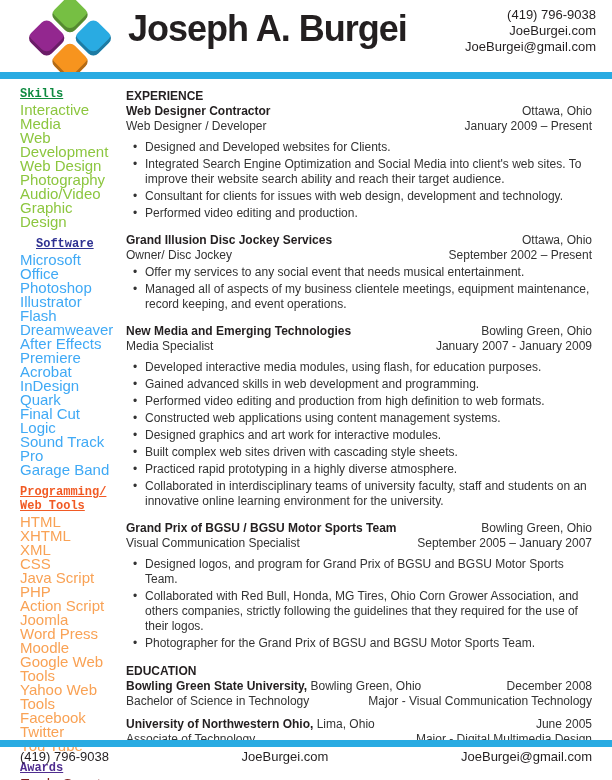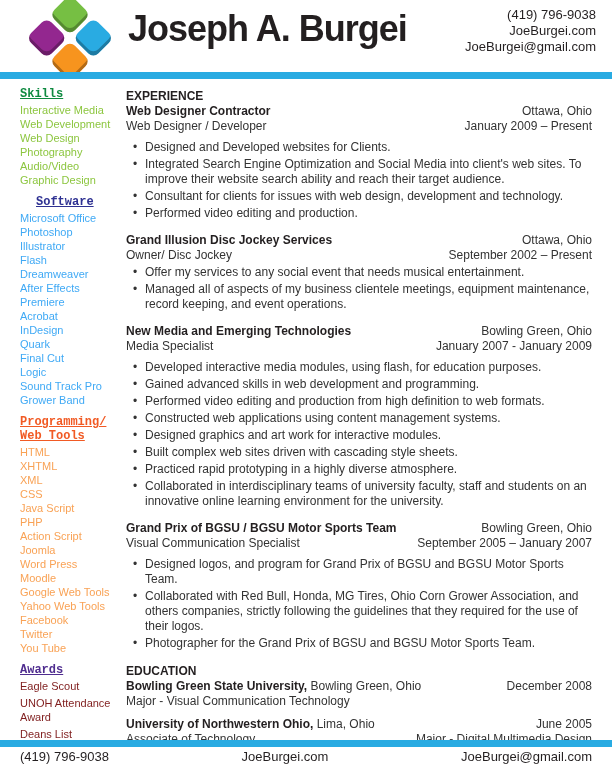--- a/index.html
+++ b/index.html
@@ -35,21 +35,21 @@
 
   
   .sidebar { position:absolute; left:20px; top:87px; width:102px; }
   .sb-section { margin-top:8px; }
   .sb-section:first-child { margin-top:0; }
   .sb-title {
     font-size:12px; font-weight:bold; line-height:14px;
     text-decoration:underline; margin-bottom:2px;font-family:Liberation Mono, monospace;
   }
   .sb-list { list-style:none; }
-  .sb-item { font-size:11px; line-height:14px; }
+  .sb-item { font-size:15px; line-height:14px; }
   .sb-section.spread .sb-item { margin-bottom:3px; }
 
   
   .main { position:absolute; left:126px; top:82px; width:466px; }
   .sec-heading { font-size:12px; font-weight:bold; line-height:16px; margin-top:6px; color:#231F20; }
   .job, .school { font-size:12px; }
   .job { margin-bottom:12px; }
   .row { display:flex; justify-content:space-between; line-height:15px; }
   .row .right { white-space:nowrap; text-align:left; }
   .job-company, .school-name { font-weight:bold; color:#231F20; }
@@ -131,21 +131,21 @@
   <li class="sb-item">InDesign</li>
 
   <li class="sb-item">Quark</li>
 
   <li class="sb-item">Final Cut</li>
 
   <li class="sb-item">Logic</li>
 
   <li class="sb-item">Sound Track Pro</li>
 
-  <li class="sb-item">Grower Band</li>
+  <li class="sb-item">Garage Band</li>
 </ul>
   </section>
 
   <section class="sb-section">
     <h2 class="sb-title" style="color: rgb(241, 90, 36);">Programming/ Web Tools</h2>
     <ul class="sb-list" style="color: rgb(249, 162, 85);">
   <li class="sb-item">HTML</li>
 
   <li class="sb-item">XHTML</li>
 
@@ -326,20 +326,21 @@
   </article>
 </div>
     <div class="sec-heading" style="margin-top:0;">EDUCATION</div>
     <div id="schools">
   <article class="school">
     <div class="row">
       <span><span class="school-name">Bowling Green State University,</span><span class="school-loc"> Bowling Green, Ohio</span></span>
       <span class="right school-date">December 2008</span>
     </div>
     <div class="row">
+      <span class="school-degree">Bachelor of Science in Technology</span>
       <span class="right school-major">Major - Visual Communication Technology</span>
     </div>
   </article>
 
   <article class="school">
     <div class="row">
       <span><span class="school-name">University of Northwestern Ohio,</span><span class="school-loc"> Lima, Ohio</span></span>
       <span class="right school-date">June 2005</span>
     </div>
     <div class="row">

